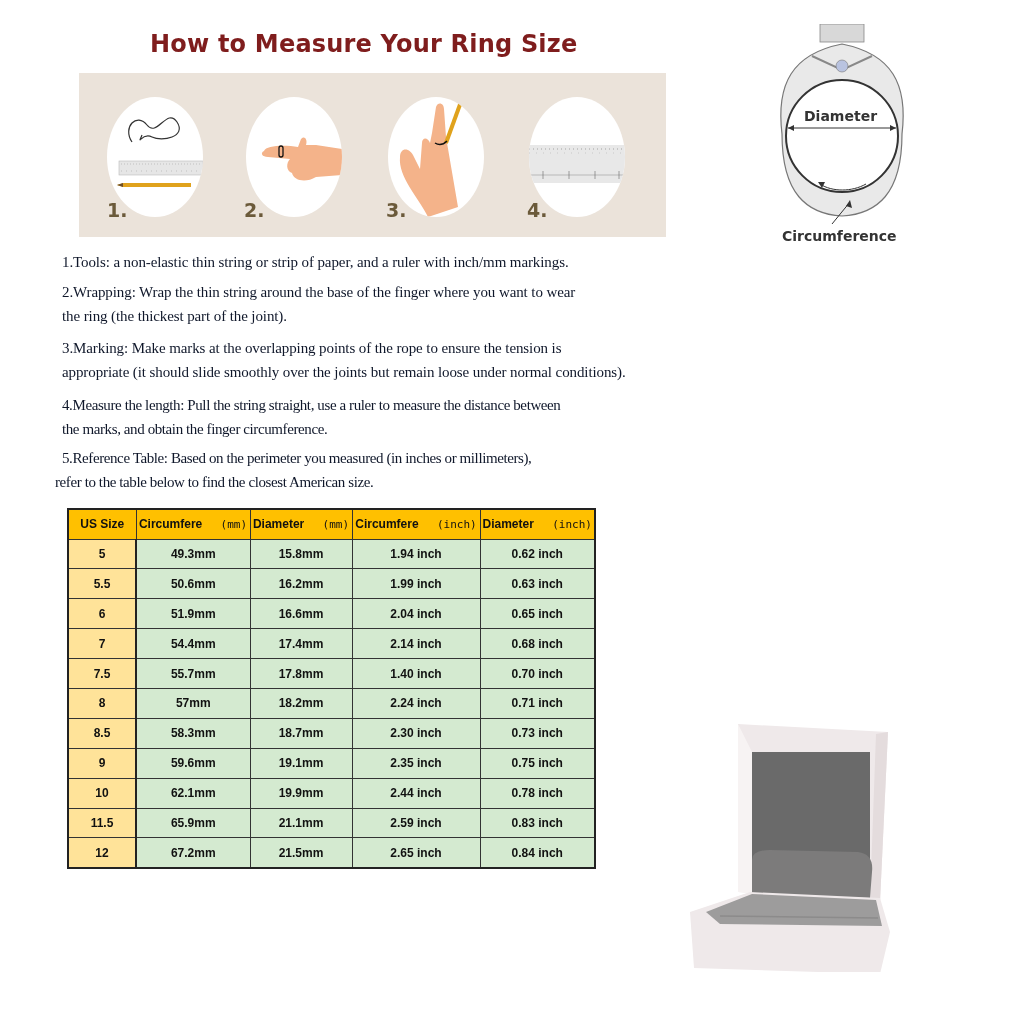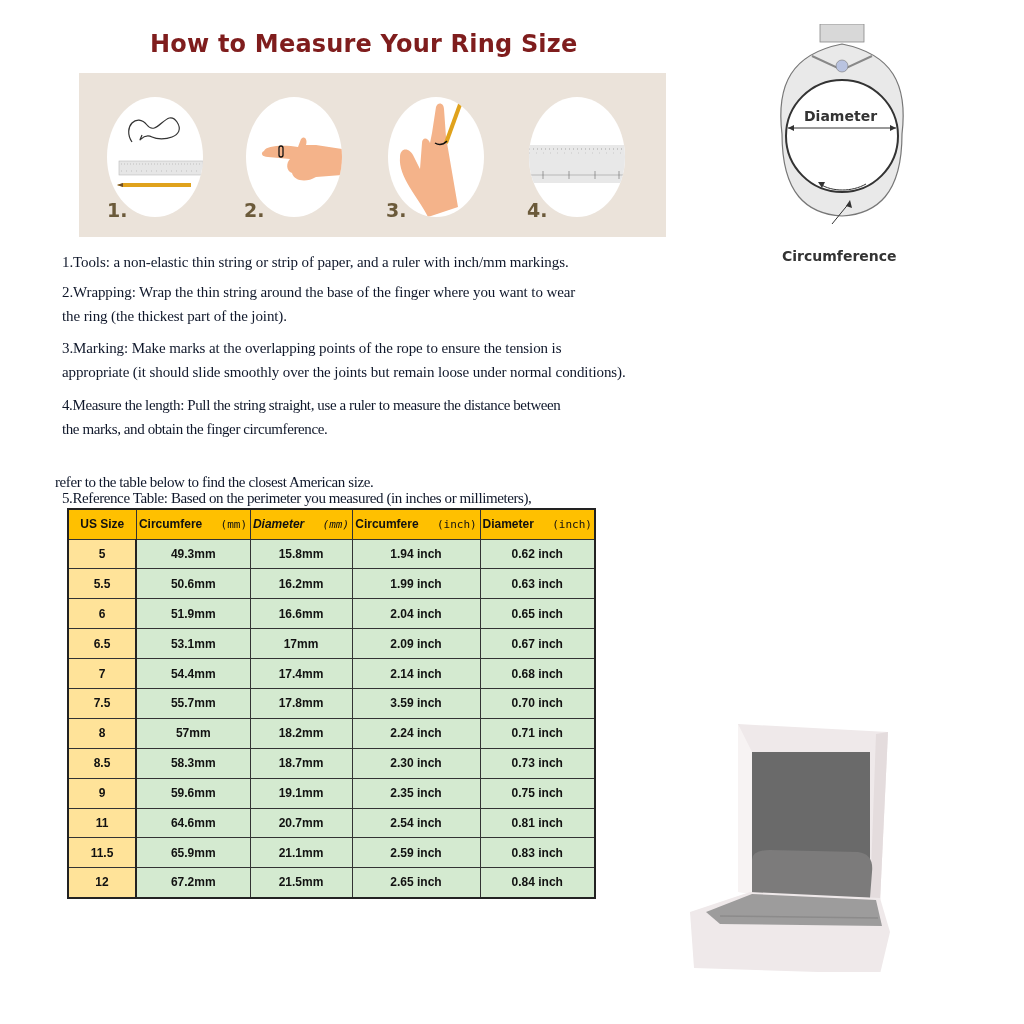--- a/index.html
+++ b/index.html
@@ -50,21 +50,21 @@
   }
   .size-table th {
     background: #ffc000; height: 30px; font-size: 12px; white-space: nowrap; padding: 0 2px;
   }
   .size-table th .unit { font-family: "DejaVu Sans Mono", monospace; font-size: 11px; font-weight: normal; margin-left: 15px; }
   .size-table td.size-cell { background: #ffe399; border-right: 2px solid #222; }
   .size-table td.data-cell { background: #d4ead0; }
 
   .col-0 { width: 68px; }
   .col-1 { width: 114px; }
-  .col-2 { width: 102px; font-style: italic; }
+  .col-2 { width: 102px; }
   .col-3 { width: 128px; }
   .col-4 { width: 102px; }
 
   .ring-box { position: absolute; left: 680px; top: 712px; width: 220px; height: 260px; }
 </style>
 </head>
 <body>
 
 <div class="title">How to Measure Your Ring Size</div>
 
@@ -123,32 +123,32 @@
     <circle cx="80" cy="112" r="56" fill="#ffffff" stroke="#333" stroke-width="2"></circle>
     <line x1="26" y1="104" x2="134" y2="104" stroke="#333" stroke-width="1"></line>
     <polygon points="26,104 32,101 32,107" fill="#333"></polygon>
     <polygon points="134,104 128,101 128,107" fill="#333"></polygon>
     <path d="M58 160 C70 168, 90 168, 104 160" fill="none" stroke="#333" stroke-width="1"></path>
     <polygon points="56,158 63,158 60,164" fill="#333"></polygon>
     <line x1="88" y1="178" x2="70" y2="200" stroke="#333" stroke-width="1"></line>
     <polygon points="88,176 90,184 84,182" fill="#333"></polygon>
   </svg>
   <div class="ring-label" style="left:42px; top:84px;">Diameter</div>
-  <div class="ring-label" style="left:20px; top:204px;margin-top:20px;">Circumference</div>
+  <div class="ring-label" style="left:20px; top:204px;">Circumference</div>
 </div>
 
 <div class="instructions">
   <div class="instr-line" style="left:62px; top:2px;">1.Tools: a non-elastic thin string or strip of paper, and a ruler with inch/mm markings.</div>
   <div class="instr-line" style="left:62px; top:32px;">2.Wrapping: Wrap the thin string around the base of the finger where you want to wear</div>
   <div class="instr-line" style="left:62px; top:56px;">the ring (the thickest part of the joint).</div>
   <div class="instr-line" style="left:62px; top:88px;">3.Marking: Make marks at the overlapping points of the rope to ensure the tension is</div>
   <div class="instr-line" style="left:62px; top:112px;">appropriate (it should slide smoothly over the joints but remain loose under normal conditions).</div>
   <div class="instr-line" style="left:62px; top:145px; letter-spacing:-0.4px;">4.Measure the length: Pull the string straight, use a ruler to measure the distance between</div>
   <div class="instr-line" style="left:62px; top:169px; letter-spacing:-0.4px;">the marks, and obtain the finger circumference.</div>
-  <div class="instr-line" style="left:62px; top:198px; letter-spacing:-0.4px;margin-top:40px;">5.Reference Table: Based on the perimeter you measured (in inches or millimeters),</div>
+  <div class="instr-line" style="left:62px; top:198px; letter-spacing:-0.4px;">5.Reference Table: Based on the perimeter you measured (in inches or millimeters),</div>
   <div class="instr-line" style="left:55px; top:222px; letter-spacing:-0.4px;">refer to the table below to find the closest American size.</div>
 </div>
 
 <table class="size-table">
   <thead>
     <tr>
       <th class="col-0"><span>US Size</span></th>
       <th class="col-1"><span>Circumfere </span><span class="unit">(mm)</span></th>
       <th class="col-2"><span>Diameter </span><span class="unit">(mm)</span></th>
       <th class="col-3"><span>Circumfere </span><span class="unit">(inch)</span></th>
@@ -171,38 +171,31 @@
         <td class="data-cell">0.63 inch</td>
       </tr>
     <tr>
         <td class="size-cell">6</td>
         <td class="data-cell">51.9mm</td>
         <td class="data-cell">16.6mm</td>
         <td class="data-cell">2.04 inch</td>
         <td class="data-cell">0.65 inch</td>
       </tr>
     <tr>
-        <td class="size-cell">6.5</td>
-        <td class="data-cell">53.1mm</td>
-        <td class="data-cell">17mm</td>
-        <td class="data-cell">2.09 inch</td>
-        <td class="data-cell">0.67 inch</td>
-      </tr>
-    <tr>
         <td class="size-cell">7</td>
         <td class="data-cell">54.4mm</td>
         <td class="data-cell">17.4mm</td>
         <td class="data-cell">2.14 inch</td>
         <td class="data-cell">0.68 inch</td>
       </tr>
     <tr>
         <td class="size-cell">7.5</td>
         <td class="data-cell">55.7mm</td>
         <td class="data-cell">17.8mm</td>
-        <td class="data-cell">3.59 inch</td>
+        <td class="data-cell">1.40 inch</td>
         <td class="data-cell">0.70 inch</td>
       </tr>
     <tr>
         <td class="size-cell">8</td>
         <td class="data-cell">57mm</td>
         <td class="data-cell">18.2mm</td>
         <td class="data-cell">2.24 inch</td>
         <td class="data-cell">0.71 inch</td>
       </tr>
     <tr>
@@ -213,25 +206,25 @@
         <td class="data-cell">0.73 inch</td>
       </tr>
     <tr>
         <td class="size-cell">9</td>
         <td class="data-cell">59.6mm</td>
         <td class="data-cell">19.1mm</td>
         <td class="data-cell">2.35 inch</td>
         <td class="data-cell">0.75 inch</td>
       </tr>
     <tr>
-        <td class="size-cell">11</td>
-        <td class="data-cell">64.6mm</td>
-        <td class="data-cell">20.7mm</td>
-        <td class="data-cell">2.54 inch</td>
-        <td class="data-cell">0.81 inch</td>
+        <td class="size-cell">10</td>
+        <td class="data-cell">62.1mm</td>
+        <td class="data-cell">19.9mm</td>
+        <td class="data-cell">2.44 inch</td>
+        <td class="data-cell">0.78 inch</td>
       </tr>
     <tr>
         <td class="size-cell">11.5</td>
         <td class="data-cell">65.9mm</td>
         <td class="data-cell">21.1mm</td>
         <td class="data-cell">2.59 inch</td>
         <td class="data-cell">0.83 inch</td>
       </tr>
     <tr>
         <td class="size-cell">12</td>

